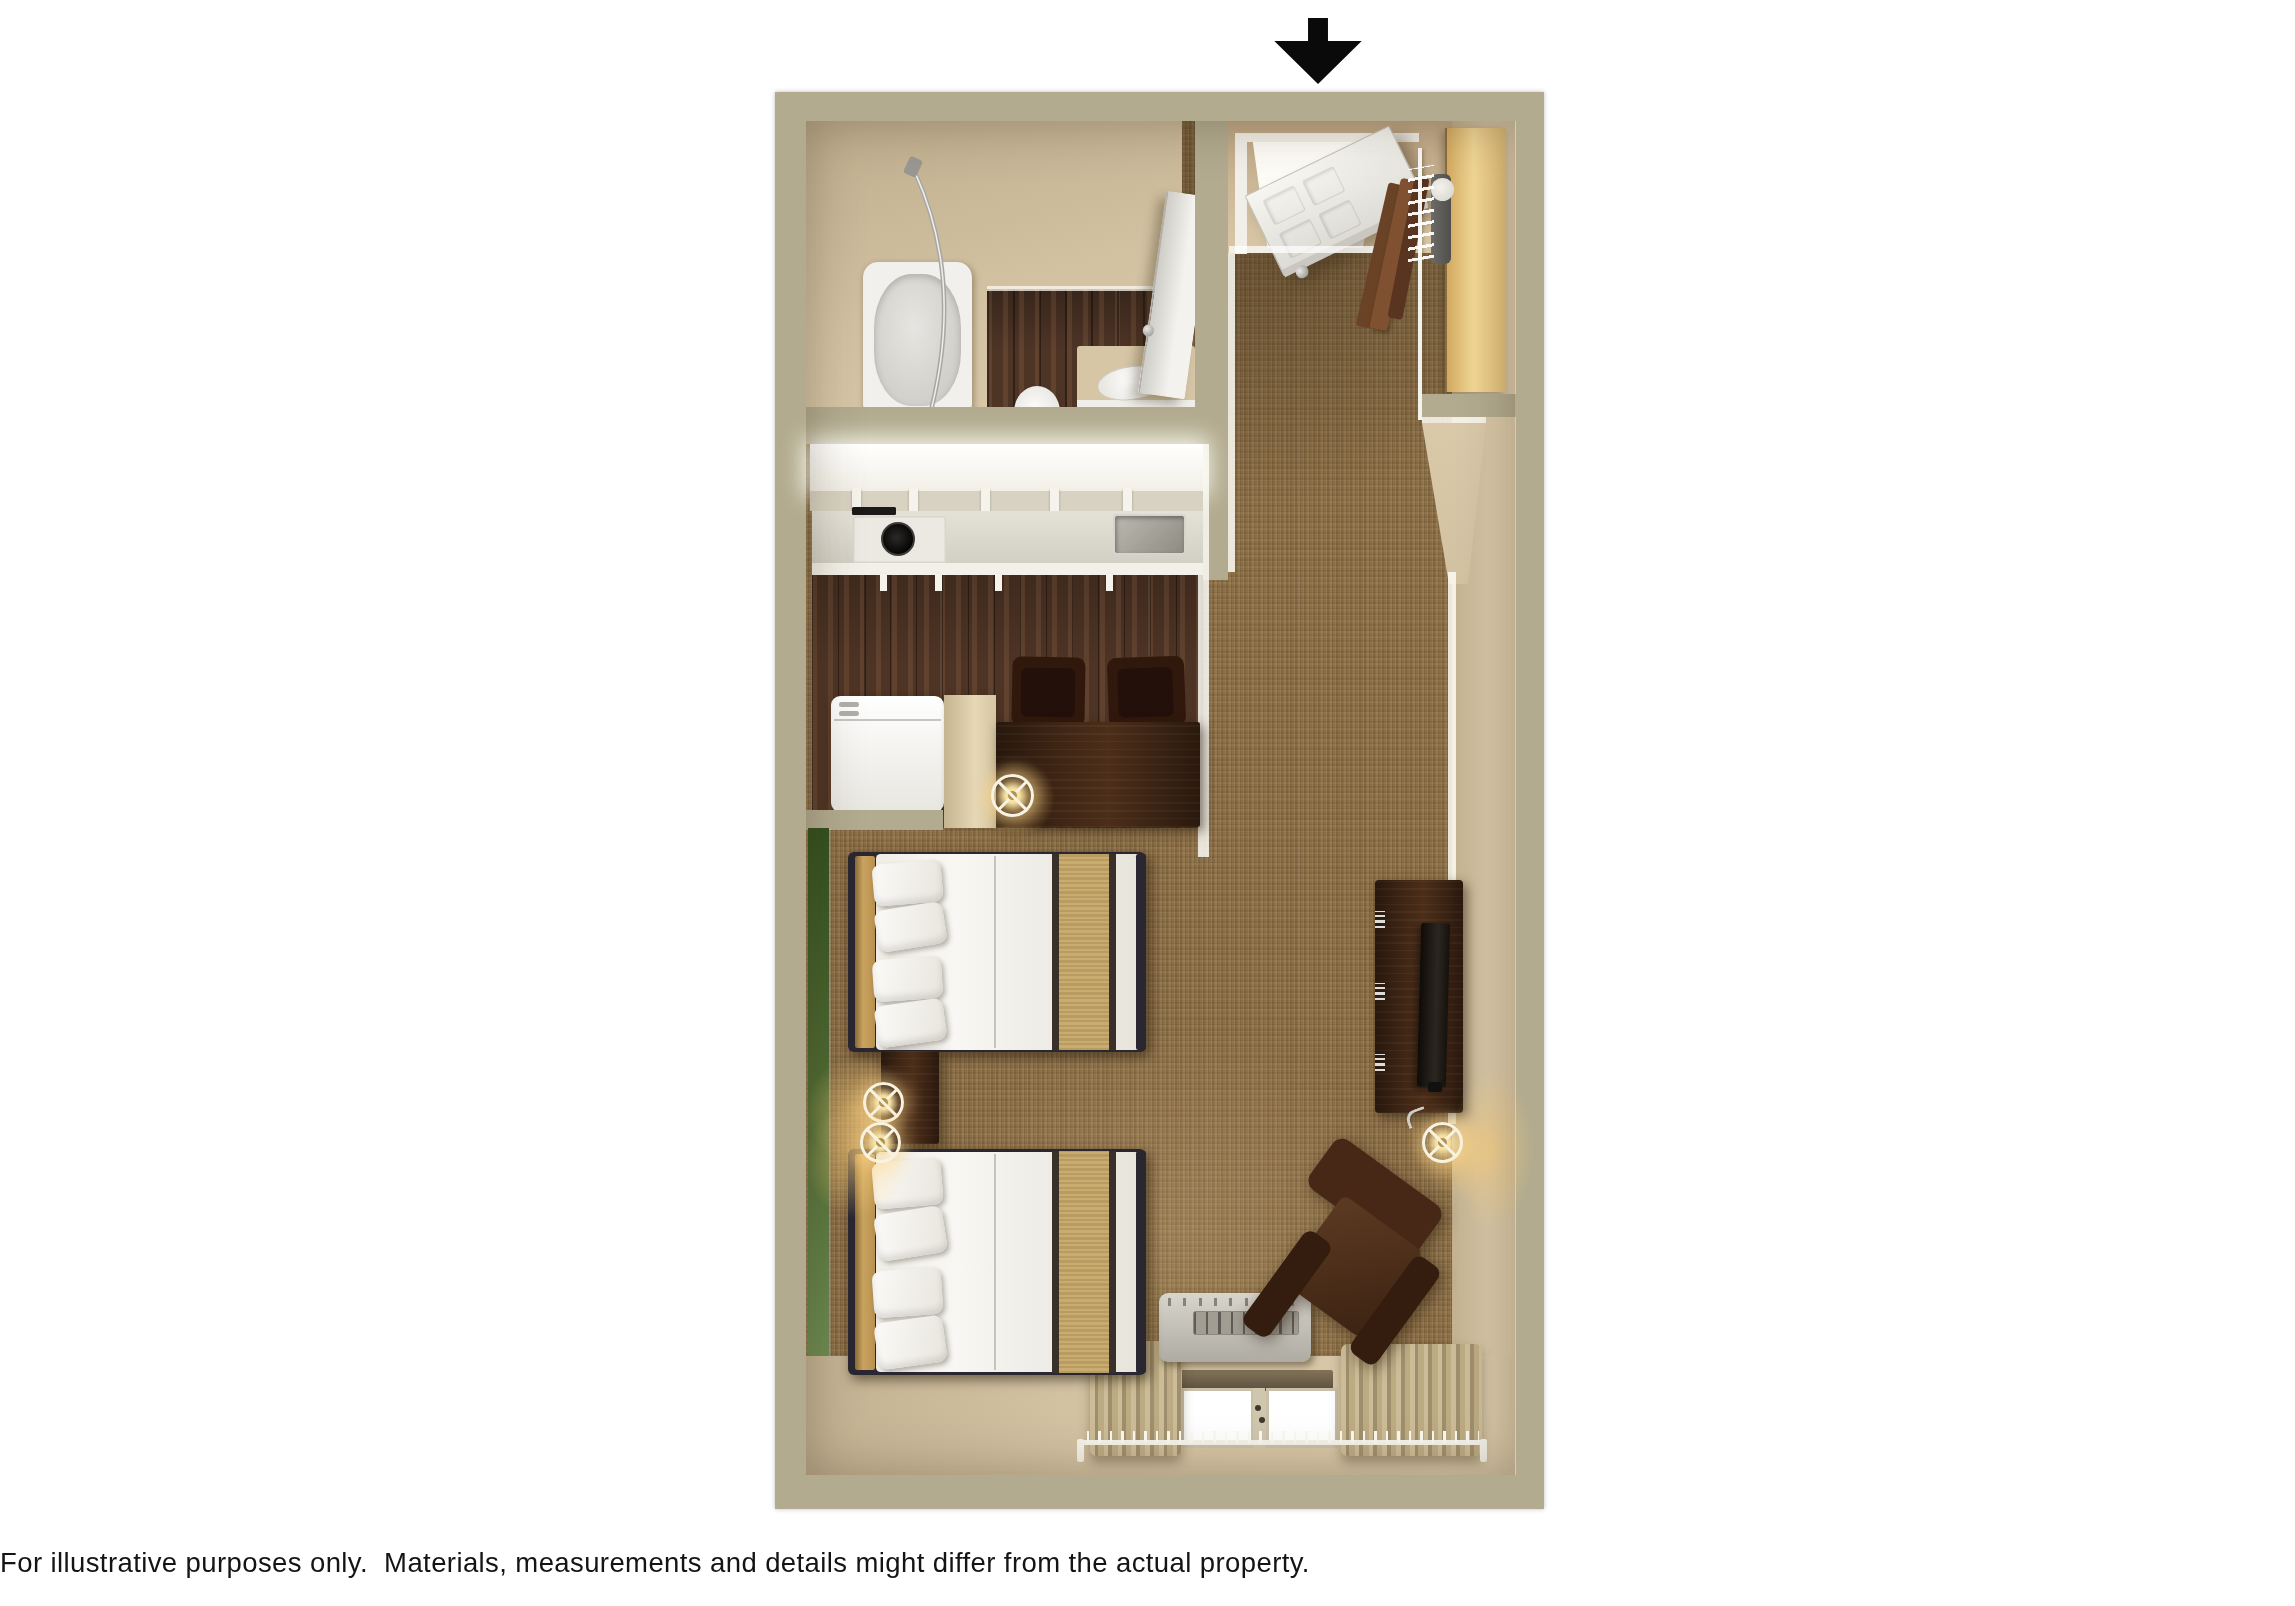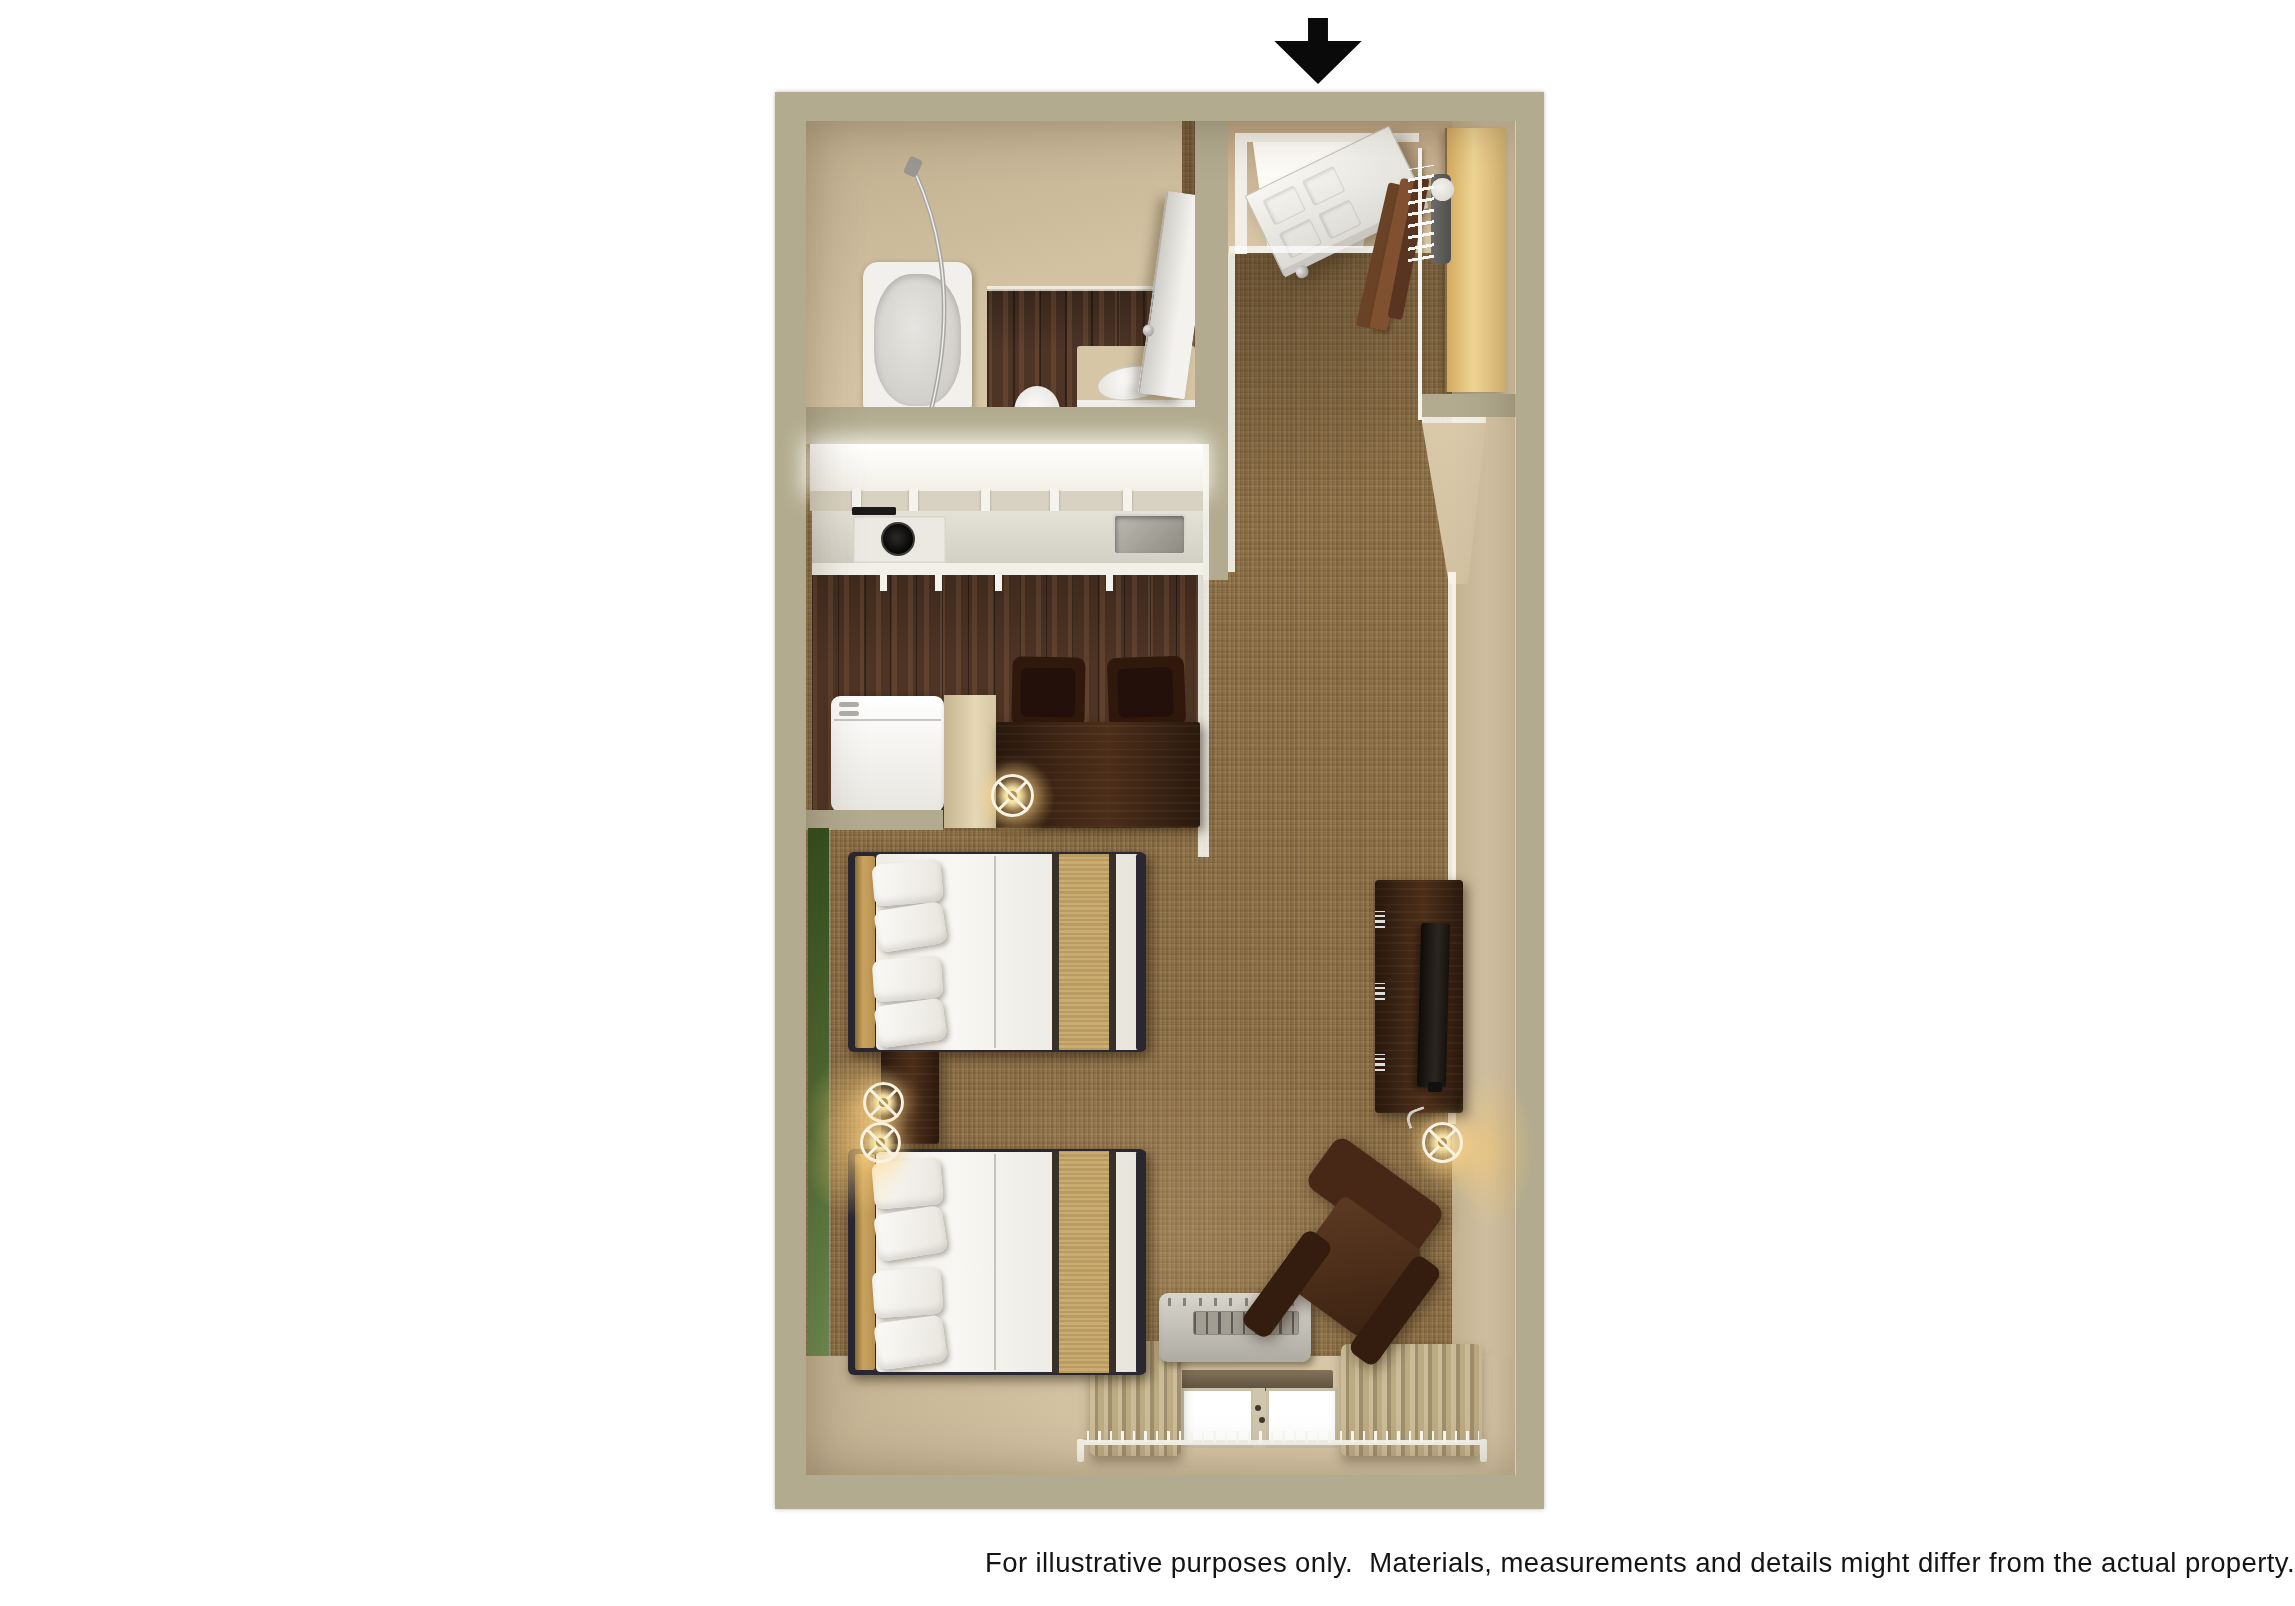--- a/index.html
+++ b/index.html
@@ -54,21 +54,21 @@
   .pillow { background:linear-gradient(105deg,#fbfaf7,#e8e5dd); border-radius:9.2px;
     box-shadow:inset 0 -4.6px 6.9px rgba(0,0,0,.10), 2.3px 3.1px 5.4px rgba(40,30,15,.32); }
 
   .bed-runner { background-color:var(--bed-runner,#c9ac70);
     background-image:repeating-linear-gradient(0deg, rgba(125,96,42,.22) 0 2.3px, transparent 2.3px 4.6px);
     border-left:7.7px solid #39302a; border-right:7.7px solid #39302a; }
 
   .curtain { background:repeating-linear-gradient(90deg,#ccbc97 0 4.6px,#a08f6c 4.6px 8.4px,#bcab83 8.4px 13.8px);
     border-radius:6.9px; box-shadow:0 6.1px 10.7px rgba(60,45,20,.35); }
 
-  .caption { width:2295px; text-align:right; font-size:27.5px; color:#141414; letter-spacing:0.4px; }
+  .caption { width:2295px; text-align:left; font-size:27.5px; color:#141414; letter-spacing:0.4px; }
 </style>
 </head>
 <body>
 
 <div class="stage">
 
   <svg class="abs" style="left:1272px;top:18.4px" width="92" height="66" viewBox="0 0 120 86">
     <path d="M47 0 H73 V30 H117 L60 86 L3 30 H47 Z" fill="#0a0a0a"></path>
   </svg>
 

